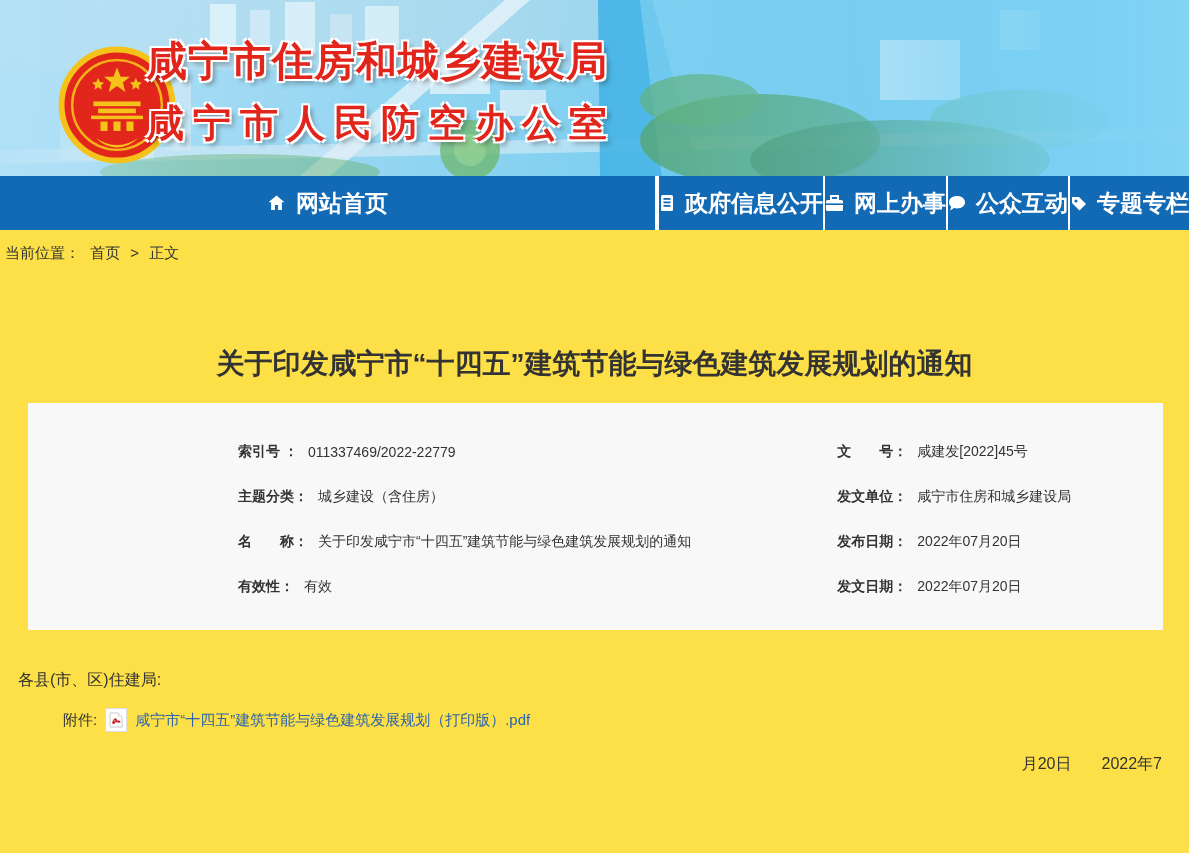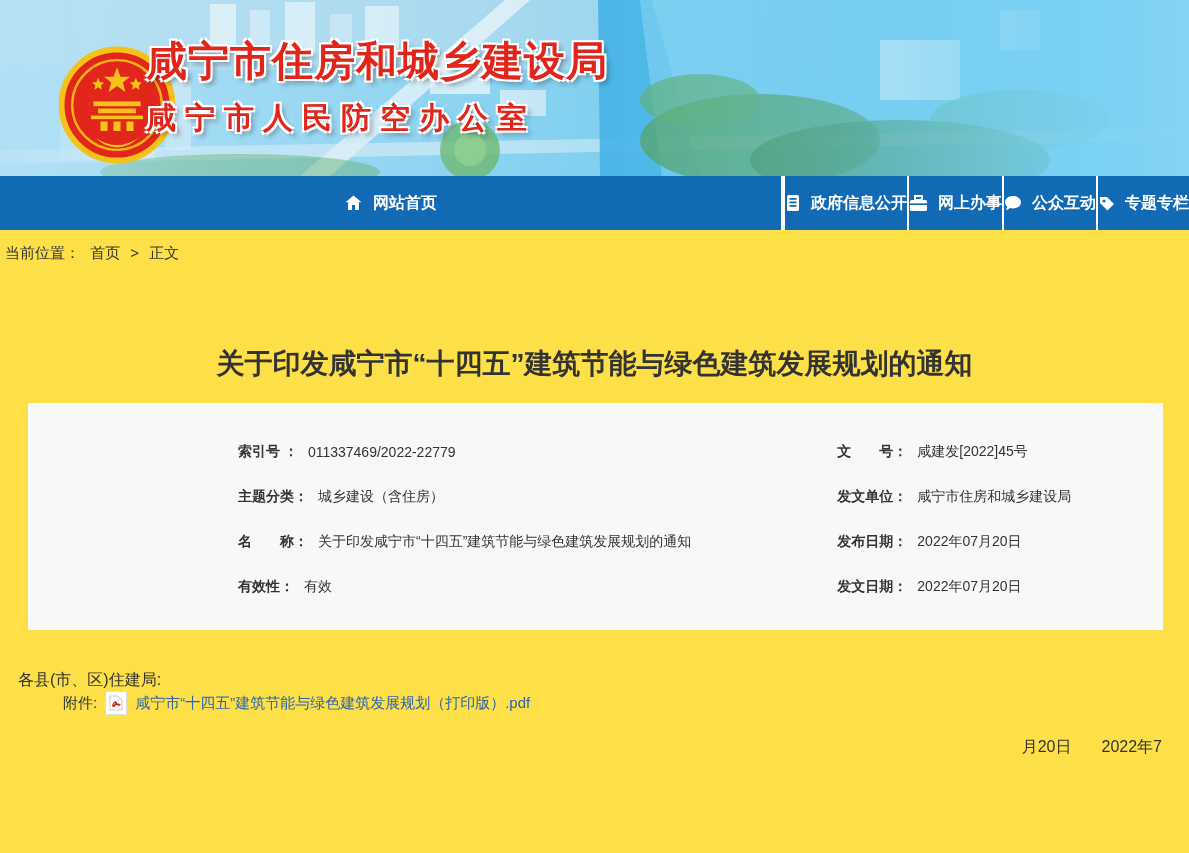--- a/index.html
+++ b/index.html
@@ -23,27 +23,27 @@
       rgba(124,209,243,0.92) 92%, #84d3f3 100%);
   }
   .emblem { position:absolute; left:58px; top:46px; width:118px; height:118px; }
   .banner-titles { position:absolute; left:146px; top:34px; white-space:nowrap; }
   .org-line {
     color:#e1251b; font-weight:bold;
     text-shadow:-2px -2px 0 #fff, 2px -2px 0 #fff, -2px 2px 0 #fff, 2px 2px 0 #fff,
                  4px 4px 5px rgba(40,40,40,0.45);
   }
   .org-line1 { font-size:41px; letter-spacing:1px; }
-  .org-line2 { font-size:30px; letter-spacing:9px; margin-top:9px; }
+  .org-line2 { font-size:38px; letter-spacing:9px; margin-top:9px; }
 
   
   .nav { display:flex; width:100%; height:54px; background:#1269b4; }
   .nav-item {
     display:flex; align-items:center; justify-content:center; gap:10px;
-    color:#fff; font-size:16px; font-weight:bold; cursor:pointer; height:100%;
+    color:#fff; font-size:23px; font-weight:bold; cursor:pointer; height:100%;
   }
   .nav-item:nth-child(1){flex:186;} .nav-item:nth-child(3){flex:192;}
   .nav-item:nth-child(5){flex:226;} .nav-item:nth-child(7){flex:188;}
   .nav-item:nth-child(9){flex:190;} .nav-item:nth-child(11){flex:197;}
   .nav-sep { width:2px; height:100%; background:#fff; flex:0 0 2px; }
   .nav-item svg { display:block; }
 
   
   .breadcrumb { padding:14px 9px 0 5px; font-size:15px; color:#333; }
   .breadcrumb a { color:#333; text-decoration:none; margin:0 6px; cursor:pointer; }
@@ -60,21 +60,21 @@
   }
   .meta-col-left .meta-row { padding-left:210px; }
   .meta-col-right .meta-row { padding-left:146px; }
   .meta-row { height:45px; display:flex; align-items:center; font-size:14px; white-space:nowrap; }
   .meta-label { font-weight:bold; color:#333; }
   .meta-value { margin-left:10px; color:#333; }
 
   .body-block { margin-top:40px; font-size:16px; color:#333; }
   .salutation { padding-left:18px; }
   .paragraph { padding-left:38px; margin-top:18px; }
-  .attachment { padding-left:63px; display:flex; align-items:center; font-size:15px; }
+  .attachment { padding-left:63px; margin-top:17px; display:flex; align-items:center; font-size:15px; }
   .pdf-badge {
     width:22px; height:24px; border:1px solid #ddd; background:#fff; margin:0 8px 0 8px;
     display:inline-flex; align-items:center; justify-content:center;
   }
   .attachment a { color:#2d64ad; text-decoration:none; cursor:pointer; }
   .doc-date { margin-top:22px; text-align:right; padding-right:27px; font-size:16px; color:#333; }
   .doc-date .d1 { margin-right:30px; }
 </style>
 </head>
 <body>

